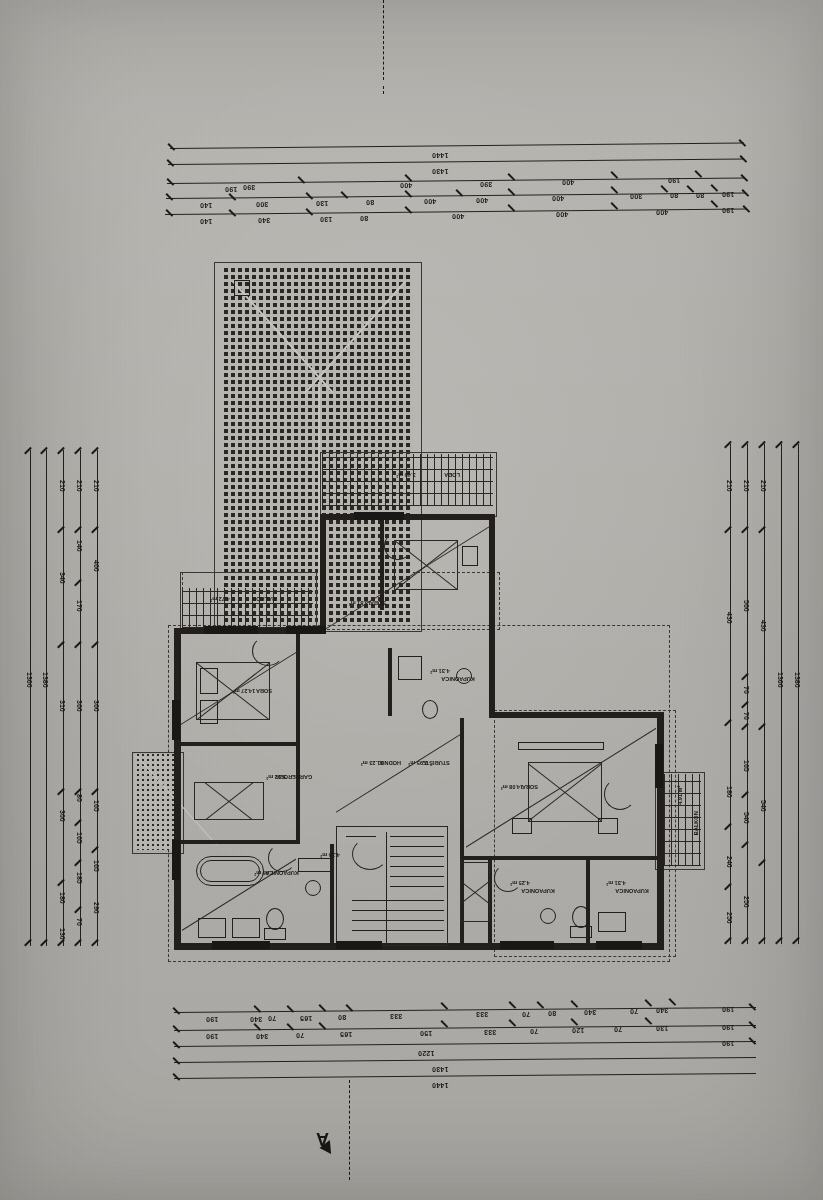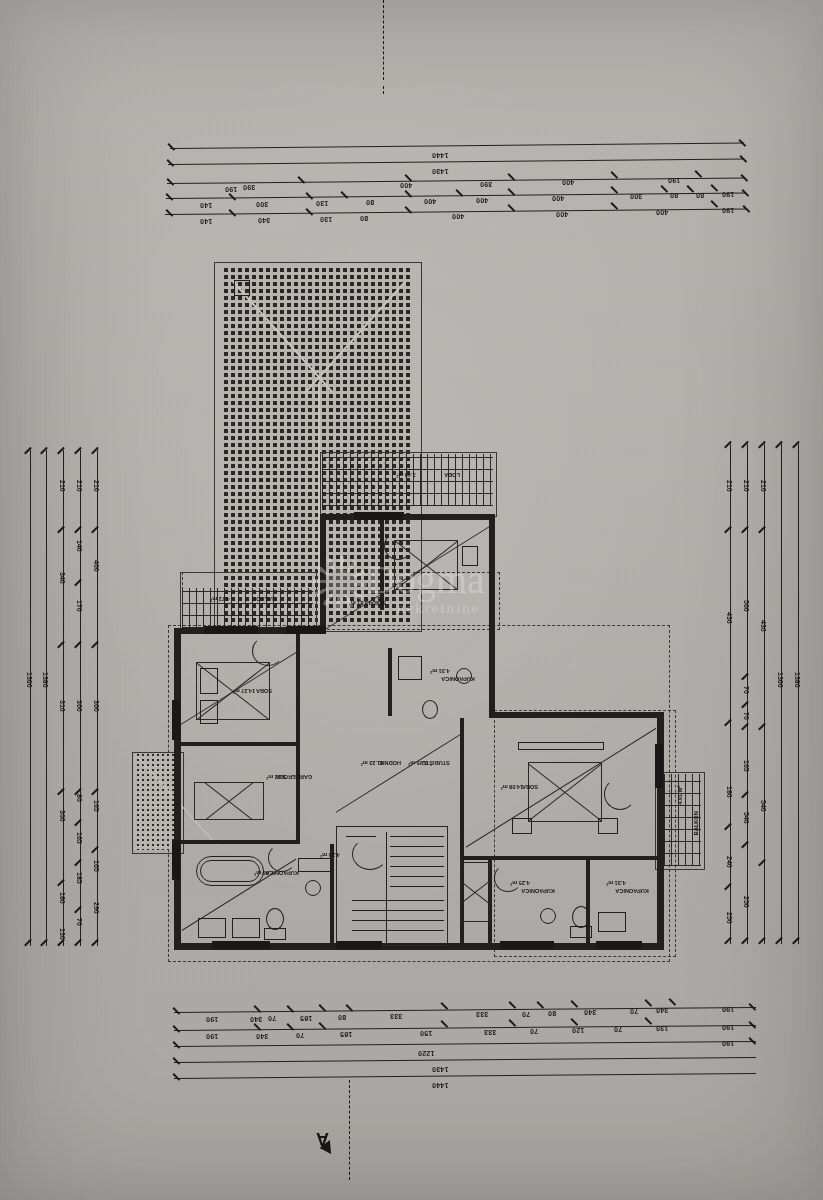--- a/index.html
+++ b/index.html
@@ -438,25 +438,20 @@
     <div class="wall" style="left:655px;top:744px;width:8px;height:44px;background:#1a1816;"></div>
     <div class="wall" style="left:212px;top:941px;width:58px;height:8px;background:#1a1816;"></div>
     <div class="wall" style="left:336px;top:941px;width:46px;height:8px;background:#1a1816;"></div>
     <div class="wall" style="left:500px;top:941px;width:54px;height:8px;background:#1a1816;"></div>
     <div class="wall" style="left:596px;top:941px;width:46px;height:8px;background:#1a1816;"></div>
     <div class="wall" style="left:172px;top:700px;width:8px;height:40px;background:#1a1816;"></div>
     <div class="wall" style="left:172px;top:840px;width:8px;height:40px;background:#1a1816;"></div>
 
   </div>
 
-  <div id="wm">
-    <div class="gear"></div>
-    <div class="wtxt">Dogma</div>
-    <div class="wsub">nekretnine</div>
-  </div>
 
   <div id="dim-bottom">
     <div class="ln h" style="left:174px;top:1012px;width:582px;transform:rotate(-0.5deg);transform-origin:left center;"></div>
     <div class="ln h" style="left:174px;top:1030px;width:582px;transform:rotate(-0.5deg);transform-origin:left center;"></div>
     <div class="ln h" style="left:174px;top:1046px;width:582px;transform:rotate(-0.5deg);transform-origin:left center;"></div>
     <div class="ln h" style="left:174px;top:1062px;width:582px;transform:rotate(-0.5deg);transform-origin:left center;"></div>
     <div class="ln h" style="left:174px;top:1078px;width:582px;transform:rotate(-0.5deg);transform-origin:left center;"></div>
 
     <div class="tick" style="left:172px;top:1010px;"></div>
     <div class="tick" style="left:172px;top:1028px;"></div>

